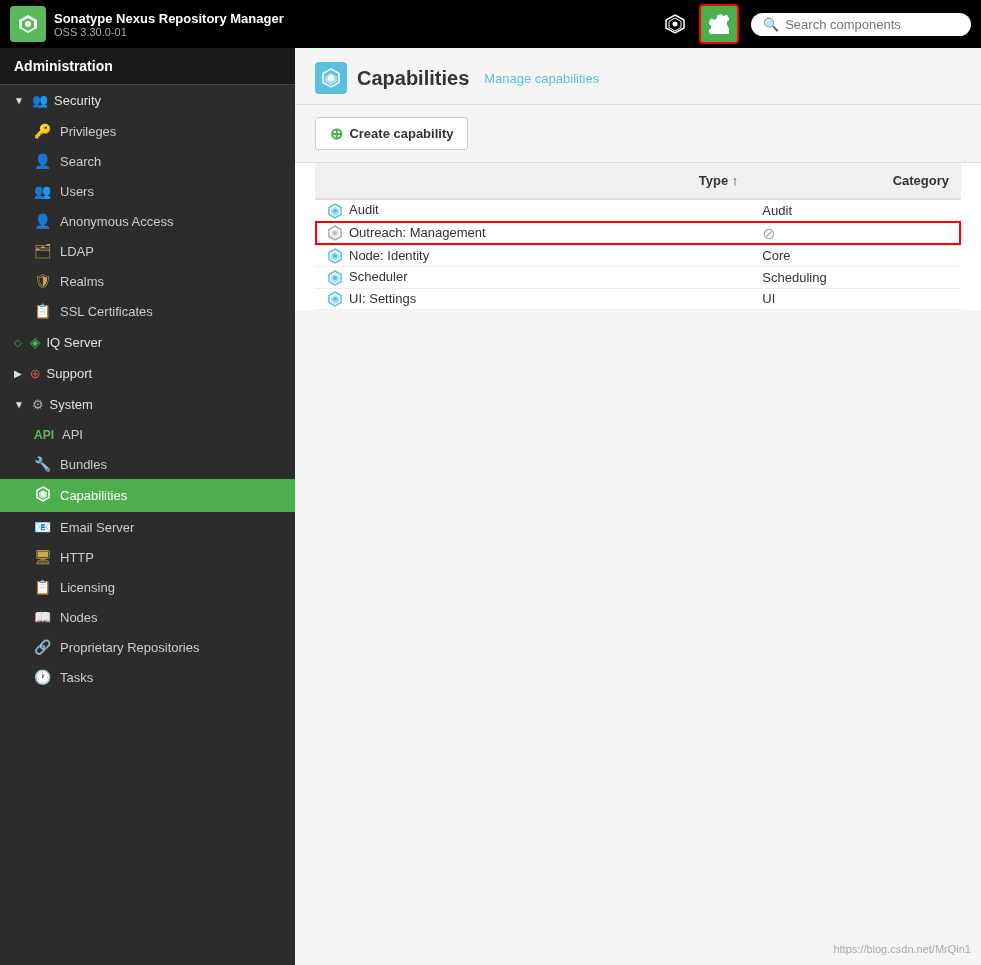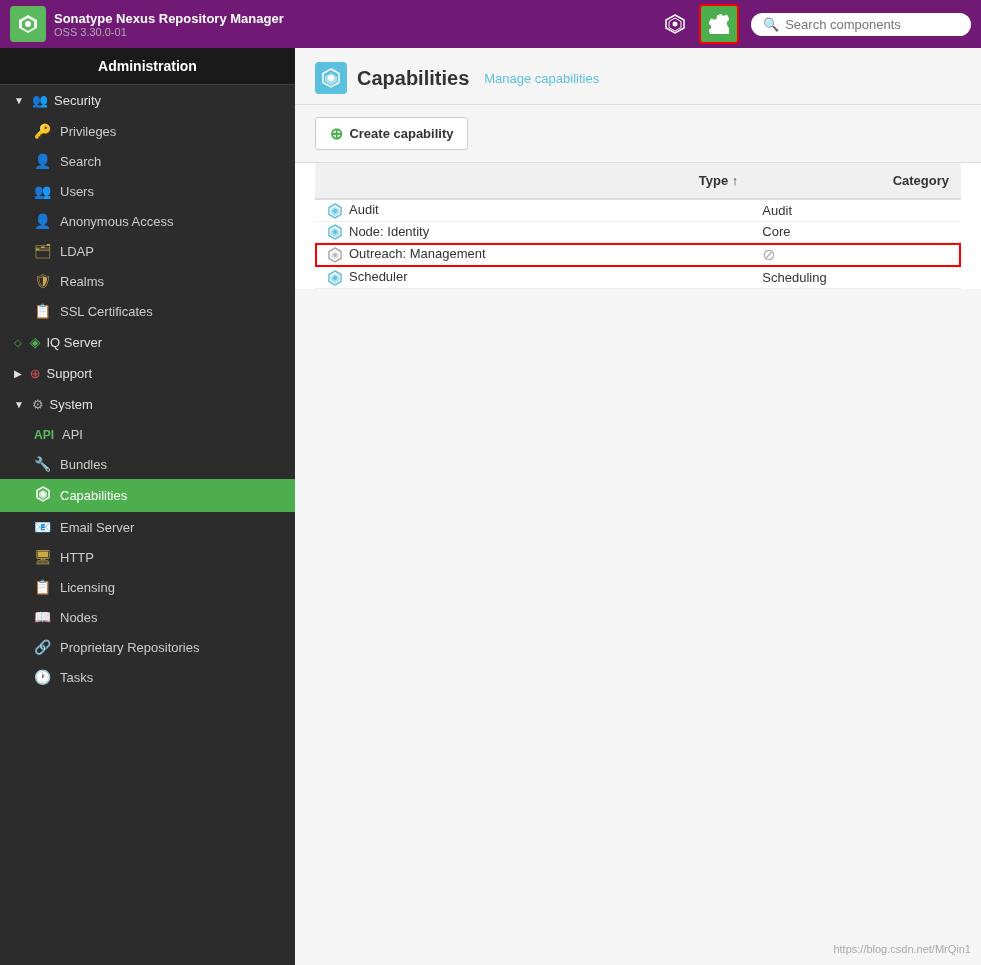--- a/index.html
+++ b/index.html
@@ -2,21 +2,21 @@
 <html><head>
   <meta charset="utf-8">
   <style>
     * { box-sizing: border-box; margin: 0; padding: 0; }
     body { font-family: Arial, sans-serif; font-size: 13px; background: #f0f0f0; width: 981px; height: 965px; overflow: hidden; }
 
     
     .topbar {
       display: flex;
       align-items: center;
-      background: #701a75;
+      background: #000000;
       height: 48px;
       padding: 0 10px;
       gap: 12px;
     }
     .topbar-logo {
       display: flex;
       align-items: center;
       gap: 8px;
       color: white;
     }
@@ -82,21 +82,20 @@
       display: flex;
       flex-direction: column;
     }
     .sidebar-header {
       background: #1a1a1a;
       padding: 10px 14px;
       font-size: 14px;
       font-weight: bold;
       color: white;
       border-bottom: 1px solid #444;
-      text-align: center;
     }
     .sidebar-section-header {
       display: flex;
       align-items: center;
       padding: 8px 14px;
       cursor: pointer;
       gap: 6px;
       color: #e0e0e0;
       font-size: 13px;
     }
@@ -373,43 +372,51 @@
         <tbody id="table-body">
 
         <tr>
               <td><svg width="16" height="16" viewBox="0 0 16 16" fill="none" style="vertical-align:middle; margin-right:6px;">
     <polygon points="8,1 14,4.5 14,11.5 8,15 2,11.5 2,4.5" fill="none" stroke="#5bc0de" stroke-width="1.5"></polygon>
     <polygon points="8,4 12,6.5 12,10.5 8,13 4,10.5 4,6.5" fill="#87ceeb" opacity="0.7"></polygon>
     <circle cx="8" cy="8" r="2" fill="#5bc0de"></circle>
   </svg><span>Audit</span></td>
               <td>Audit</td>
             </tr>
-            <tr>
-              <td><svg width="16" height="16" viewBox="0 0 16 16" fill="none" style="vertical-align:middle; margin-right:6px;">
-    <polygon points="8,1 14,4.5 14,11.5 8,15 2,11.5 2,4.5" fill="none" stroke="#5bc0de" stroke-width="1.5"></polygon>
-    <polygon points="8,4 12,6.5 12,10.5 8,13 4,10.5 4,6.5" fill="#87ceeb" opacity="0.7"></polygon>
-    <circle cx="8" cy="8" r="2" fill="#5bc0de"></circle>
-  </svg><span>Node: Identity</span></td>
-              <td>Core</td>
-            </tr>
             <tr style="outline: red solid 2px; outline-offset: -2px;">
               <td><svg width="16" height="16" viewBox="0 0 16 16" fill="none" style="vertical-align:middle; margin-right:6px;">
     <polygon points="8,1 14,4.5 14,11.5 8,15 2,11.5 2,4.5" fill="none" stroke="#aaa" stroke-width="1.5"></polygon>
     <polygon points="8,4 12,6.5 12,10.5 8,13 4,10.5 4,6.5" fill="#ddd" opacity="0.7"></polygon>
     <circle cx="8" cy="8" r="2" fill="#bbb"></circle>
   </svg><span>Outreach: Management</span></td>
               <td><span style="color:#aaa; font-size:16px;">⊘</span></td>
             </tr>
             <tr>
               <td><svg width="16" height="16" viewBox="0 0 16 16" fill="none" style="vertical-align:middle; margin-right:6px;">
     <polygon points="8,1 14,4.5 14,11.5 8,15 2,11.5 2,4.5" fill="none" stroke="#5bc0de" stroke-width="1.5"></polygon>
     <polygon points="8,4 12,6.5 12,10.5 8,13 4,10.5 4,6.5" fill="#87ceeb" opacity="0.7"></polygon>
     <circle cx="8" cy="8" r="2" fill="#5bc0de"></circle>
+  </svg><span>Node: Identity</span></td>
+              <td>Core</td>
+            </tr>
+            <tr>
+              <td><svg width="16" height="16" viewBox="0 0 16 16" fill="none" style="vertical-align:middle; margin-right:6px;">
+    <polygon points="8,1 14,4.5 14,11.5 8,15 2,11.5 2,4.5" fill="none" stroke="#5bc0de" stroke-width="1.5"></polygon>
+    <polygon points="8,4 12,6.5 12,10.5 8,13 4,10.5 4,6.5" fill="#87ceeb" opacity="0.7"></polygon>
+    <circle cx="8" cy="8" r="2" fill="#5bc0de"></circle>
   </svg><span>Scheduler</span></td>
               <td>Scheduling</td>
             </tr>
+            <tr>
+              <td><svg width="16" height="16" viewBox="0 0 16 16" fill="none" style="vertical-align:middle; margin-right:6px;">
+    <polygon points="8,1 14,4.5 14,11.5 8,15 2,11.5 2,4.5" fill="none" stroke="#5bc0de" stroke-width="1.5"></polygon>
+    <polygon points="8,4 12,6.5 12,10.5 8,13 4,10.5 4,6.5" fill="#87ceeb" opacity="0.7"></polygon>
+    <circle cx="8" cy="8" r="2" fill="#5bc0de"></circle>
+  </svg><span>UI: Settings</span></td>
+              <td>UI</td>
+            </tr>
           </tbody>
       </table>
     </div>
   </div>
 </div>
 
 <div class="watermark">https://blog.csdn.net/MrQin1</div>
 
 </body></html>

